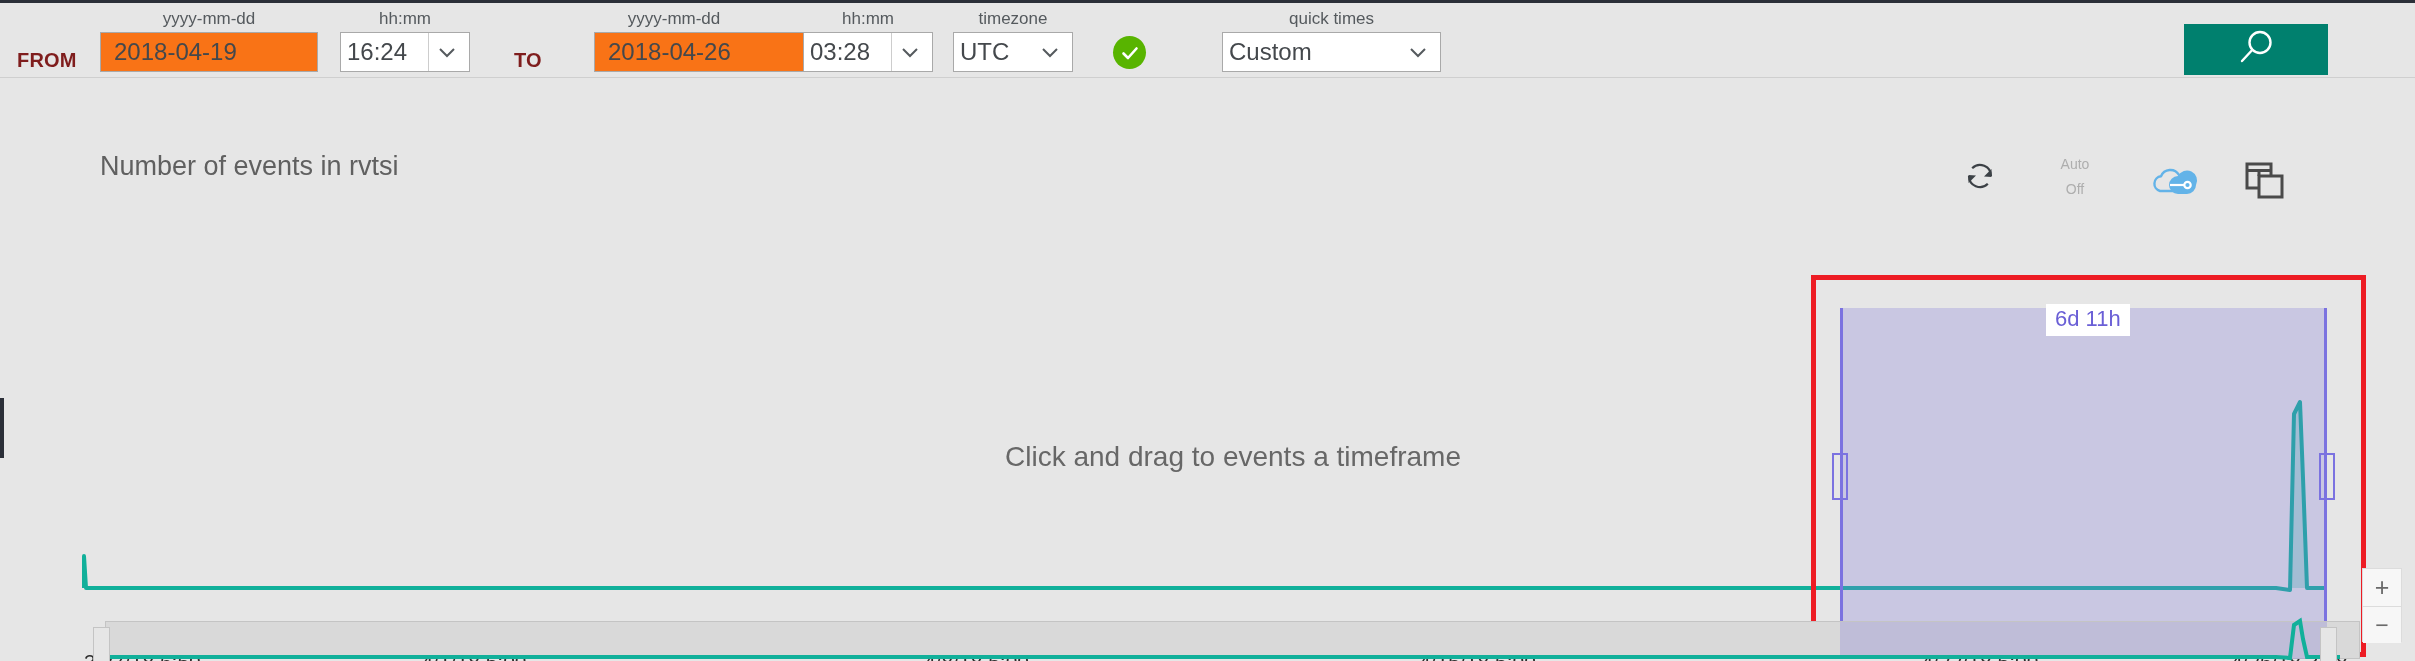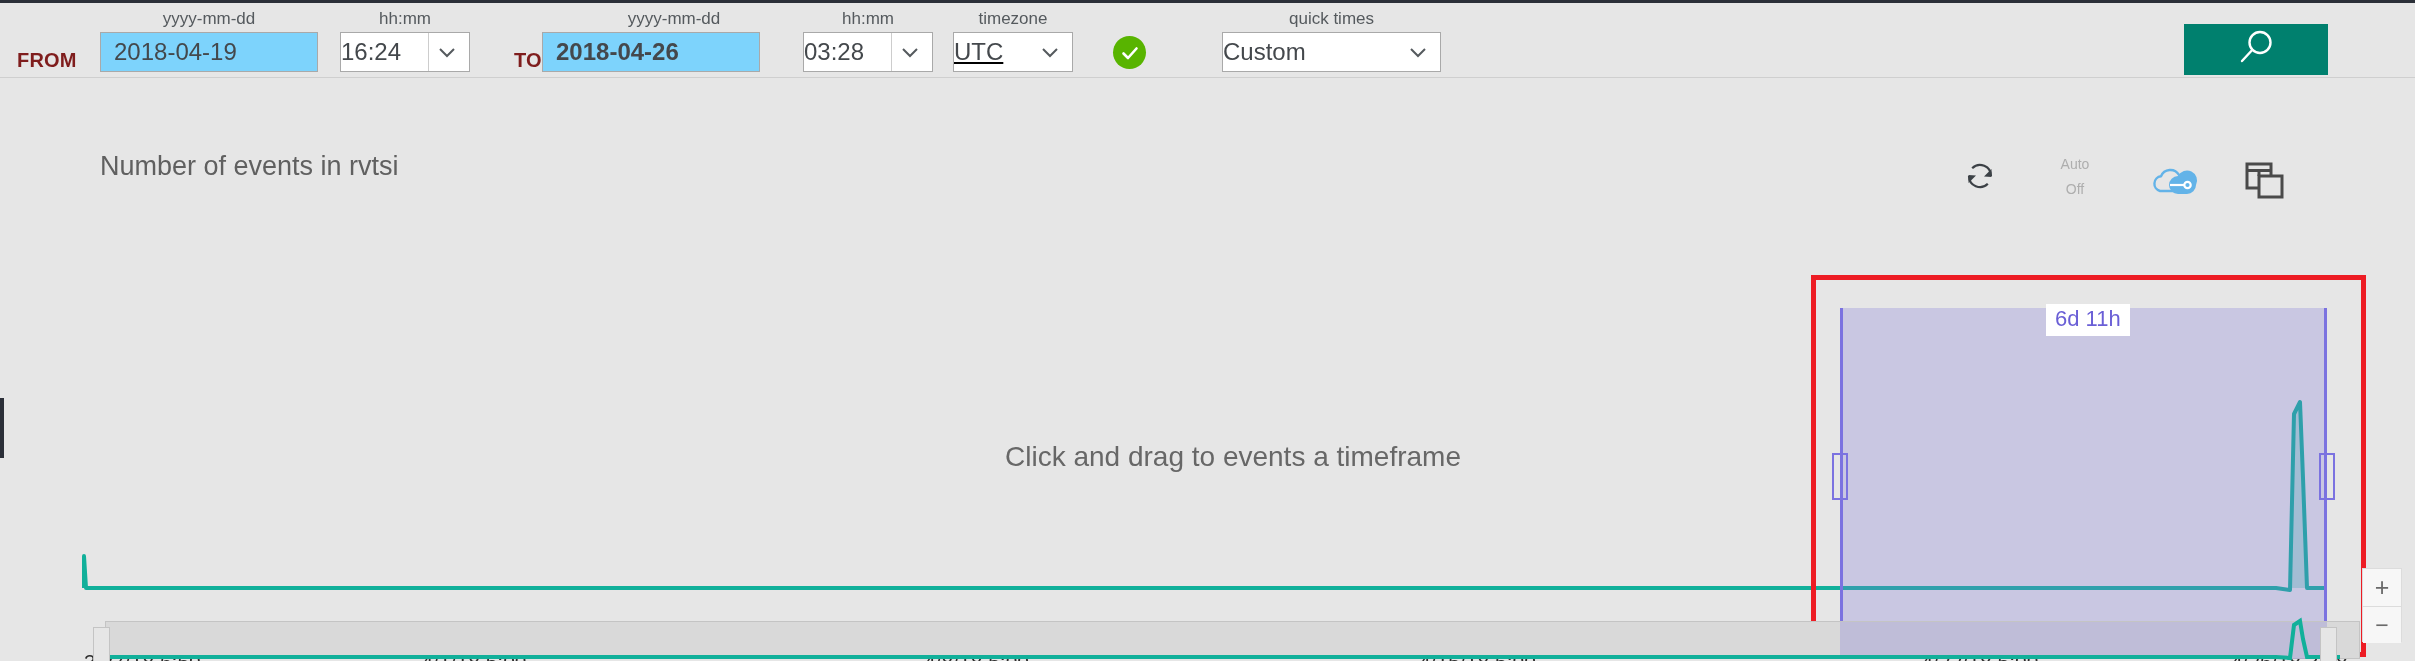--- a/index.html
+++ b/index.html
@@ -40,21 +40,21 @@
   }
   .inline-label {
     position: absolute;
     font-size: 20px;
     font-weight: bold;
     color: #7f1d1d;
     letter-spacing: .2px;
   }
   .txtbox {
     position: absolute;
-    background: #7dd3fc;
+    background: #f97316;
     border: 1px solid #a9a9a9;
     box-sizing: border-box;
     height: 40px;
     display: flex;
     align-items: center;
   }
   .txtbox .val {
     font-size: 24px;
     color: #44484c;
     padding-left: 13px;
@@ -66,21 +66,21 @@
     border: 1px solid #a9a9a9;
     box-sizing: border-box;
     height: 40px;
     display: flex;
     align-items: center;
     justify-content: space-between;
   }
   .combo .val {
     font-size: 24px;
     color: #44484c;
-    padding-left: 0;
+    padding-left: 6px;
     white-space: nowrap;
   }
   .combo .sep {
     position: absolute;
     top: 0; bottom: 0;
     width: 1px;
     background: #cdcdcd;
   }
   .chev {
     width: 26px; height: 26px;
@@ -307,37 +307,37 @@
       <span class="chev">
         <svg width="26" height="26" viewBox="0 0 26 26">
             <path d="M6 10 L13 17 L20 10" fill="none" stroke="#555a5e" stroke-width="2"></path>
           </svg>
       </span>
     </div>
 
     <span class="inline-label" style="left:514px; top:46px;">TO</span>
 
     <span class="field-cap" style="left:565px; width:218px;">yyyy-mm-dd</span>
-    <div class="txtbox" style="left:542px; top:29px; width:218px;font-weight:bold;">
+    <div class="txtbox" style="left:594px; top:29px; width:218px;">
       <span class="val">2018-04-26</span>
     </div>
 
     <span class="field-cap" style="left:803px; width:130px;">hh:mm</span>
     <div class="combo" style="left:803px; top:29px; width:130px;">
       <span class="val">03:28</span>
       <span class="sep" style="right:40px;"></span>
       <span class="chev">
         <svg width="26" height="26" viewBox="0 0 26 26">
             <path d="M6 10 L13 17 L20 10" fill="none" stroke="#555a5e" stroke-width="2"></path>
           </svg>
       </span>
     </div>
 
     <span class="field-cap" style="left:953px; width:120px;">timezone</span>
-    <div class="combo" style="left:953px; top:29px; width:120px;text-decoration:underline;">
+    <div class="combo" style="left:953px; top:29px; width:120px;">
       <span class="val">UTC</span>
       <span class="chev">
         <svg width="26" height="26" viewBox="0 0 26 26">
             <path d="M6 10 L13 17 L20 10" fill="none" stroke="#555a5e" stroke-width="2"></path>
           </svg>
       </span>
     </div>
 
     <div class="checkmark" style="left:1113px; top:33px;">
       <svg width="22" height="22" viewBox="0 0 22 22">

